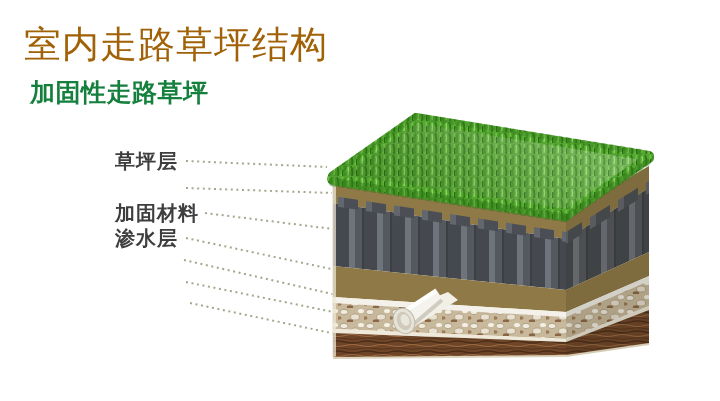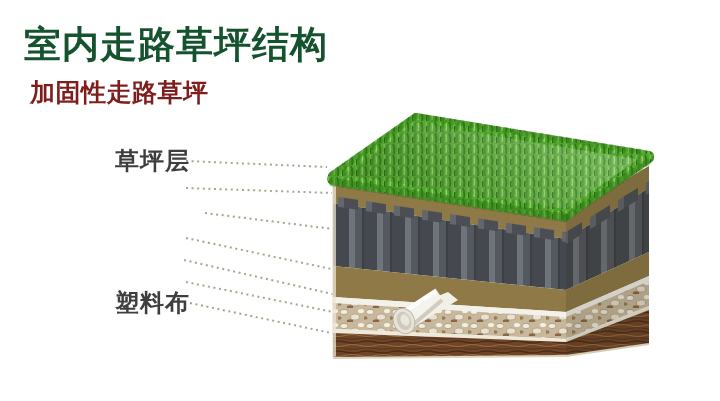--- a/index.html
+++ b/index.html
@@ -2,42 +2,43 @@
 <html><head>
 <meta charset="utf-8">
 <style>
   html,body{margin:0;padding:0;background:#ffffff;}
   .stage{
     position:relative;width:720px;height:401px;background:#ffffff;overflow:hidden;
     font-family:"DejaVu Sans","Liberation Sans",sans-serif;
   }
   .title{
     position:absolute;left:24px;top:20px;margin:0;
-    font-size:37px;font-weight:700;letter-spacing:1px;color:#14532d;
+    font-size:37px;font-weight:400;letter-spacing:1px;color:#a16207;
   }
   .subtitle{
     position:absolute;left:30px;top:76px;margin:0;
-    font-size:25px;font-weight:700;letter-spacing:0.5px;color:#7f1d1d;
+    font-size:25px;font-weight:700;letter-spacing:0.5px;color:#15803d;
   }
   .layer-label{
     position:absolute;left:115px;height:24px;line-height:24px;
-    font-size:24px;font-weight:700;letter-spacing:1px;color:#3e3e3e;white-space:nowrap;
+    font-size:20px;font-weight:700;letter-spacing:1px;color:#3e3e3e;white-space:nowrap;
   }
   svg.diagram{position:absolute;left:0;top:0;width:720px;height:401px;}
 </style>
 </head>
 <body>
 
 <div class="stage">
 
   <h1 class="title">室内走路草坪结构</h1>
   <h2 class="subtitle">加固性走路草坪</h2>
 
   <div class="layer-label" style="top:149px">草坪层</div>
-  <div class="layer-label" style="top:291px">塑料布</div>
+  <div class="layer-label" style="top:201px">加固材料</div>
+  <div class="layer-label" style="top:226px">渗水层</div>
 
   <svg class="diagram" viewBox="0 0 720 401">
     <defs>
       <pattern id="grass" width="14" height="11" patternUnits="userSpaceOnUse">
         <rect width="14" height="11" fill="#55a531"></rect>
         <path d="M2,11 Q3,5 1,1" stroke="#2e7a18" stroke-width="1.8" fill="none"></path>
         <path d="M5,11 Q7,6 6,1" stroke="#6cc13e" stroke-width="1.6" fill="none"></path>
         <path d="M9,11 Q8,5 10,1" stroke="#3f9123" stroke-width="1.8" fill="none"></path>
         <path d="M12,10 Q13,6 12,2" stroke="#8fd95e" stroke-width="1.4" fill="none"></path>
         <path d="M7,11 Q6,8 7,5" stroke="#246c12" stroke-width="1.4" fill="none"></path>

